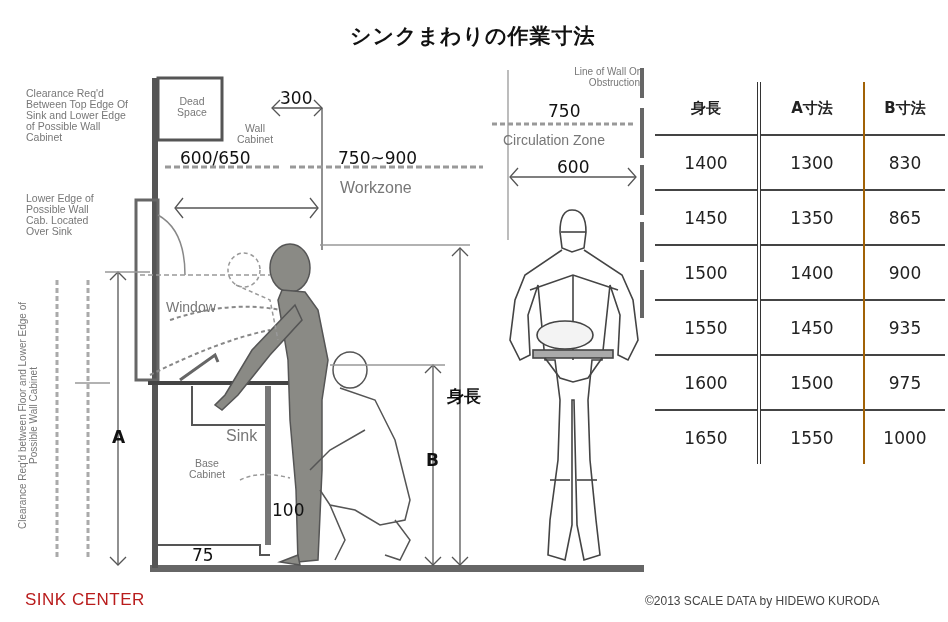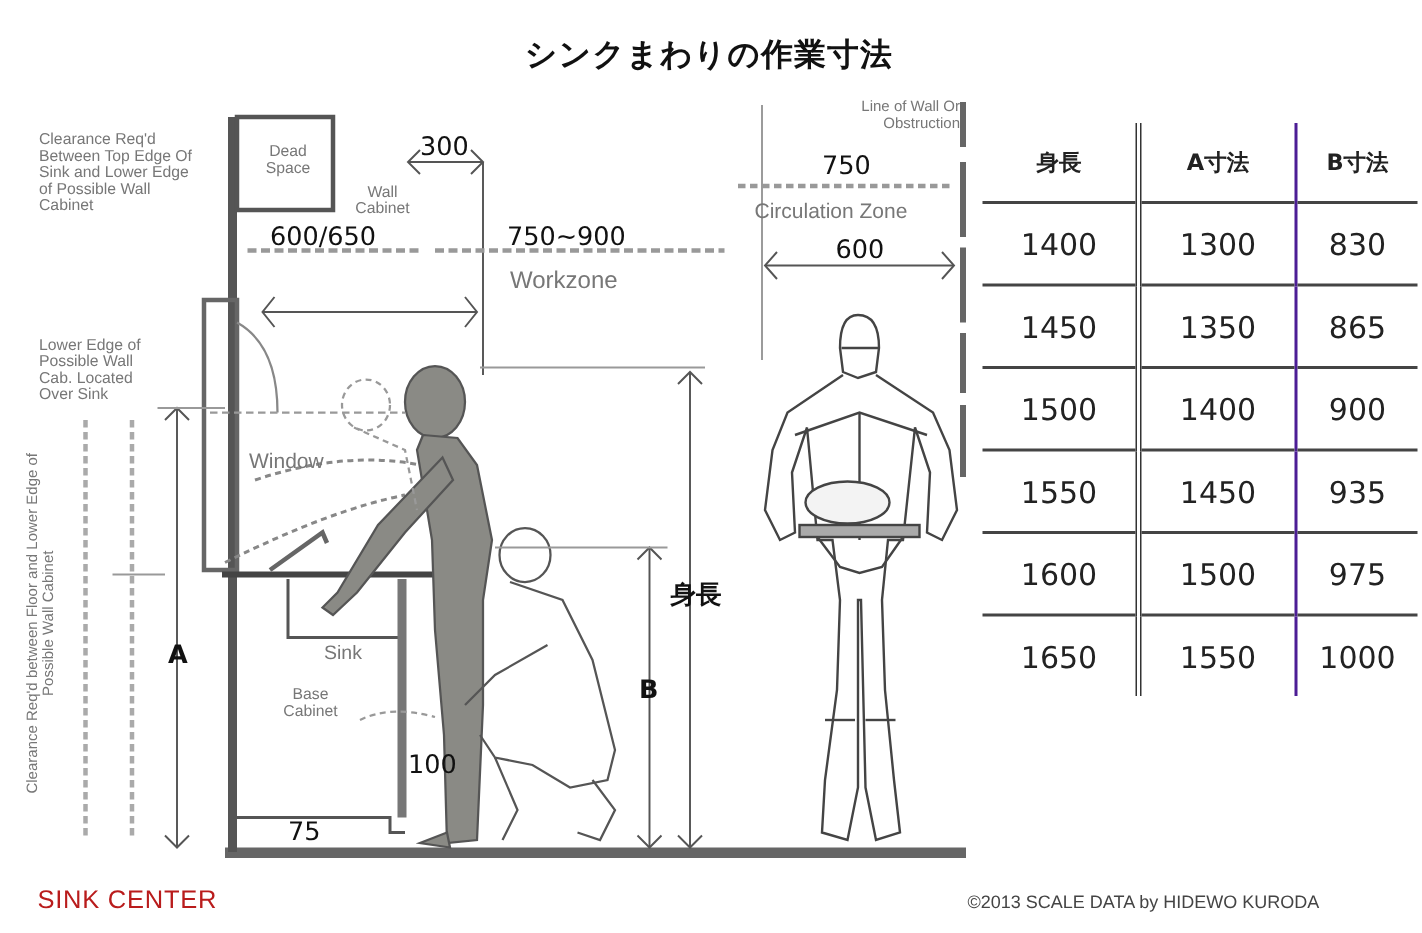--- a/index.html
+++ b/index.html
@@ -7,23 +7,23 @@
          font-family:"DejaVu Sans", sans-serif; color:#222; }
   .title { position:absolute; left:350px; top:22px; font-size:21px; font-weight:bold;
            letter-spacing:1px; color:#111; }
   .lbl { position:absolute; color:#777; font-family:"Liberation Sans", sans-serif; line-height:1.05; }
   .dim { position:absolute; color:#111; font-family:"DejaVu Sans", sans-serif; font-size:17px; }
   .svgwrap { position:absolute; left:0; top:0; }
   .tbl { position:absolute; left:655px; top:82px; width:290px; }
   .tbl table { border-collapse:collapse; width:100%; }
   .tbl th, .tbl td { text-align:center; font-family:"DejaVu Sans", sans-serif; color:#222; }
   .tbl th { font-size:15px; font-weight:bold; height:50px; }
-  .tbl td { font-size:20px; height:51px; border-top:2px solid #444;text-align:center; }
+  .tbl td { font-size:17px; height:51px; border-top:2px solid #444;text-align:center; }
   .tbl .c0 { width:100px; border-right:4px double #333; }
-  .tbl .c1 { width:100px; border-right:2px solid #4c1d95; }
+  .tbl .c1 { width:100px; border-right:2px solid #a16207; }
   .footer-left { position:absolute; left:25px; top:590px; font-family:"Liberation Sans", sans-serif;
                  font-size:17px; color:#b91c1c; letter-spacing:0.5px; }
   .footer-right { position:absolute; left:645px; top:594px; font-family:"Liberation Sans", sans-serif;
                   font-size:12px; color:#444; }
 </style>
 </head>
 <body>
 
 <div class="title">シンクまわりの作業寸法</div>
 
@@ -125,26 +125,26 @@
     <path d="M110 280 L118 272 L126 280 M110 557 L118 565 L126 557"></path>
     <line x1="105" y1="272" x2="150" y2="272" stroke="#999"></line>
 
     <line x1="57" y1="280" x2="57" y2="560" stroke="#aaa" stroke-width="3" stroke-dasharray="5 3"></line>
     <line x1="88" y1="280" x2="88" y2="560" stroke="#aaa" stroke-width="3" stroke-dasharray="5 3"></line>
     <line x1="75" y1="383" x2="110" y2="383" stroke="#999"></line>
   </g>
 </svg>
 
 <div class="lbl" style="left:26px;top:88px;width:110px;font-size:10.5px;">Clearance Req'd Between Top Edge Of Sink and Lower Edge of Possible Wall Cabinet</div>
-<div class="lbl" style="left:26px;top:193px;width:85px;font-size:10.5px;margin-top:32px;">Lower Edge of Possible Wall Cab. Located Over Sink</div>
+<div class="lbl" style="left:26px;top:193px;width:85px;font-size:10.5px;">Lower Edge of Possible Wall Cab. Located Over Sink</div>
 <div class="lbl" style="left:-92px;top:405px;width:240px;font-size:10px;transform:rotate(-90deg);text-align:center;">Clearance Req'd between Floor and Lower Edge of Possible Wall Cabinet</div>
 <div class="lbl" style="left:170px;top:96px;width:44px;font-size:10.5px;text-align:center;">Dead Space</div>
 <div class="lbl" style="left:235px;top:123px;width:40px;font-size:10.5px;text-align:center;">Wall Cabinet</div>
 <div class="lbl" style="left:166px;top:300px;font-size:14px;">Window</div>
-<div class="lbl" style="left:216px;top:428px;font-size:13px;">Sink</div>
+<div class="lbl" style="left:226px;top:428px;font-size:16px;">Sink</div>
 <div class="lbl" style="left:182px;top:458px;width:50px;font-size:10.5px;text-align:center;">Base Cabinet</div>
 <div class="lbl" style="left:340px;top:180px;font-size:16px;">Workzone</div>
 <div class="lbl" style="left:503px;top:133px;font-size:14px;">Circulation Zone</div>
 <div class="lbl" style="left:545px;top:67px;width:95px;font-size:10px;text-align:right;">Line of Wall Or Obstruction</div>
 
 <div class="dim" style="left:280px;top:88px;">300</div>
 <div class="dim" style="left:180px;top:148px;">600/650</div>
 <div class="dim" style="left:338px;top:148px;">750~900</div>
 <div class="dim" style="left:548px;top:101px;">750</div>
 <div class="dim" style="left:557px;top:157px;">600</div>

